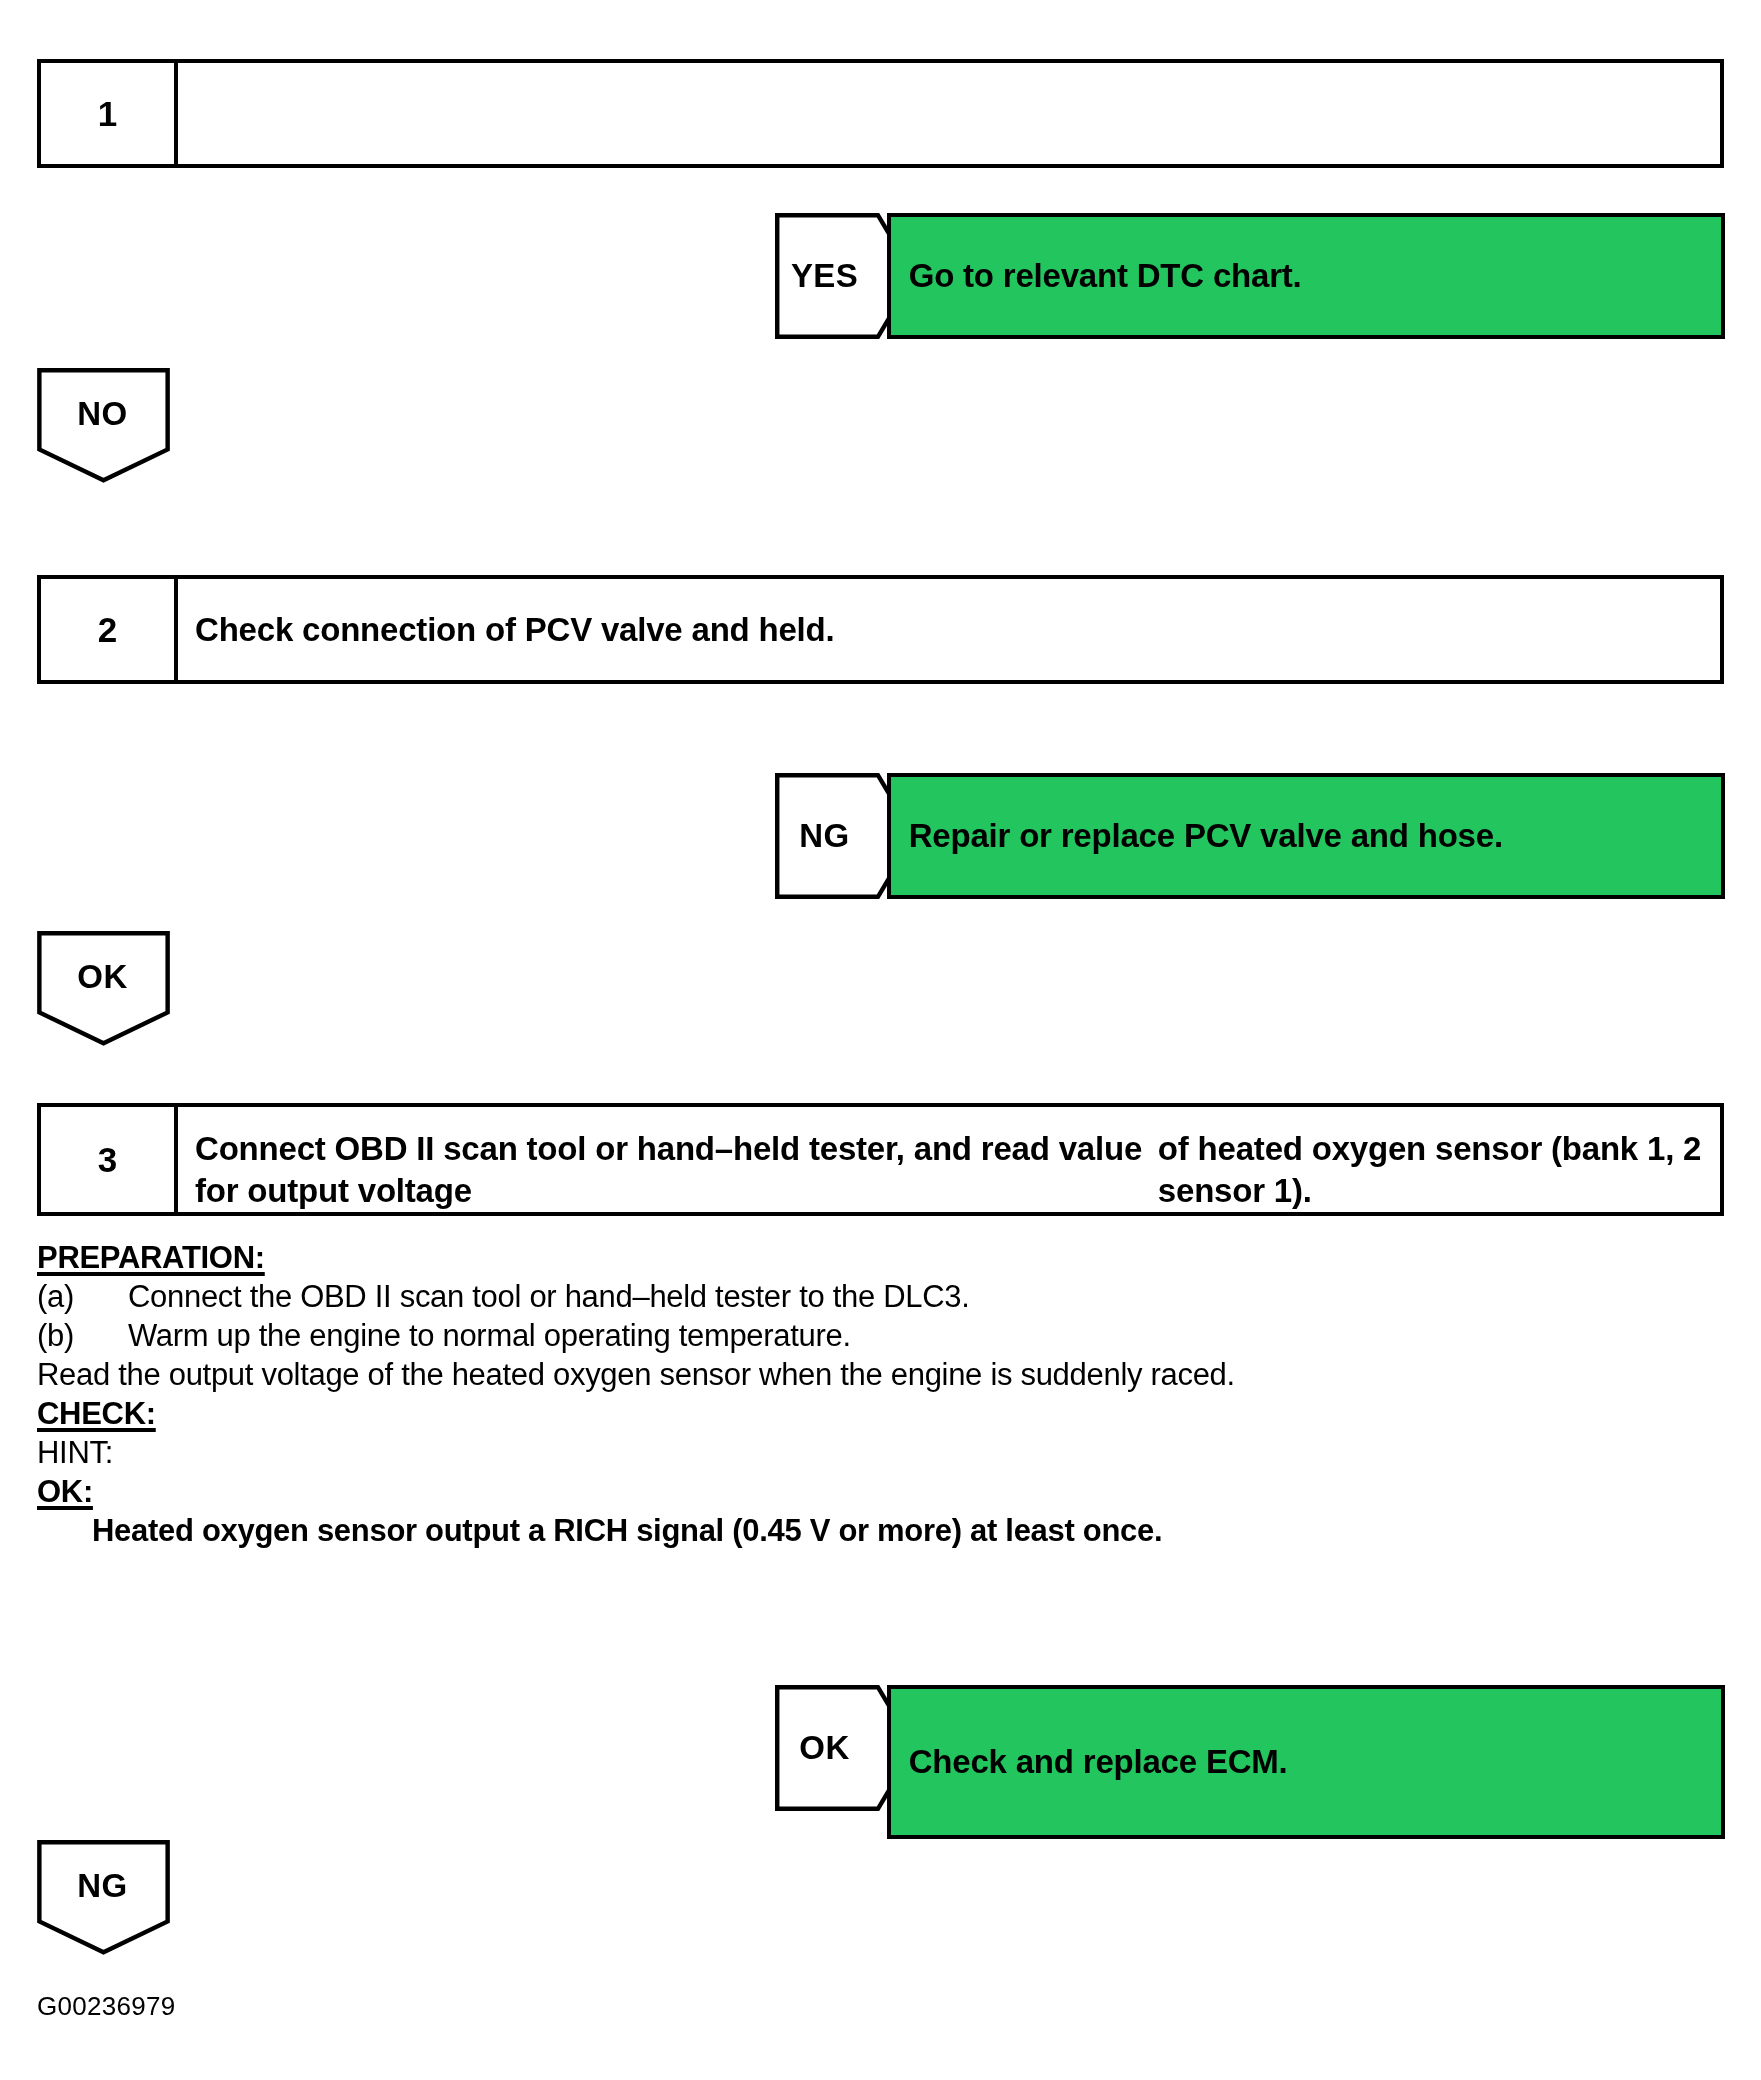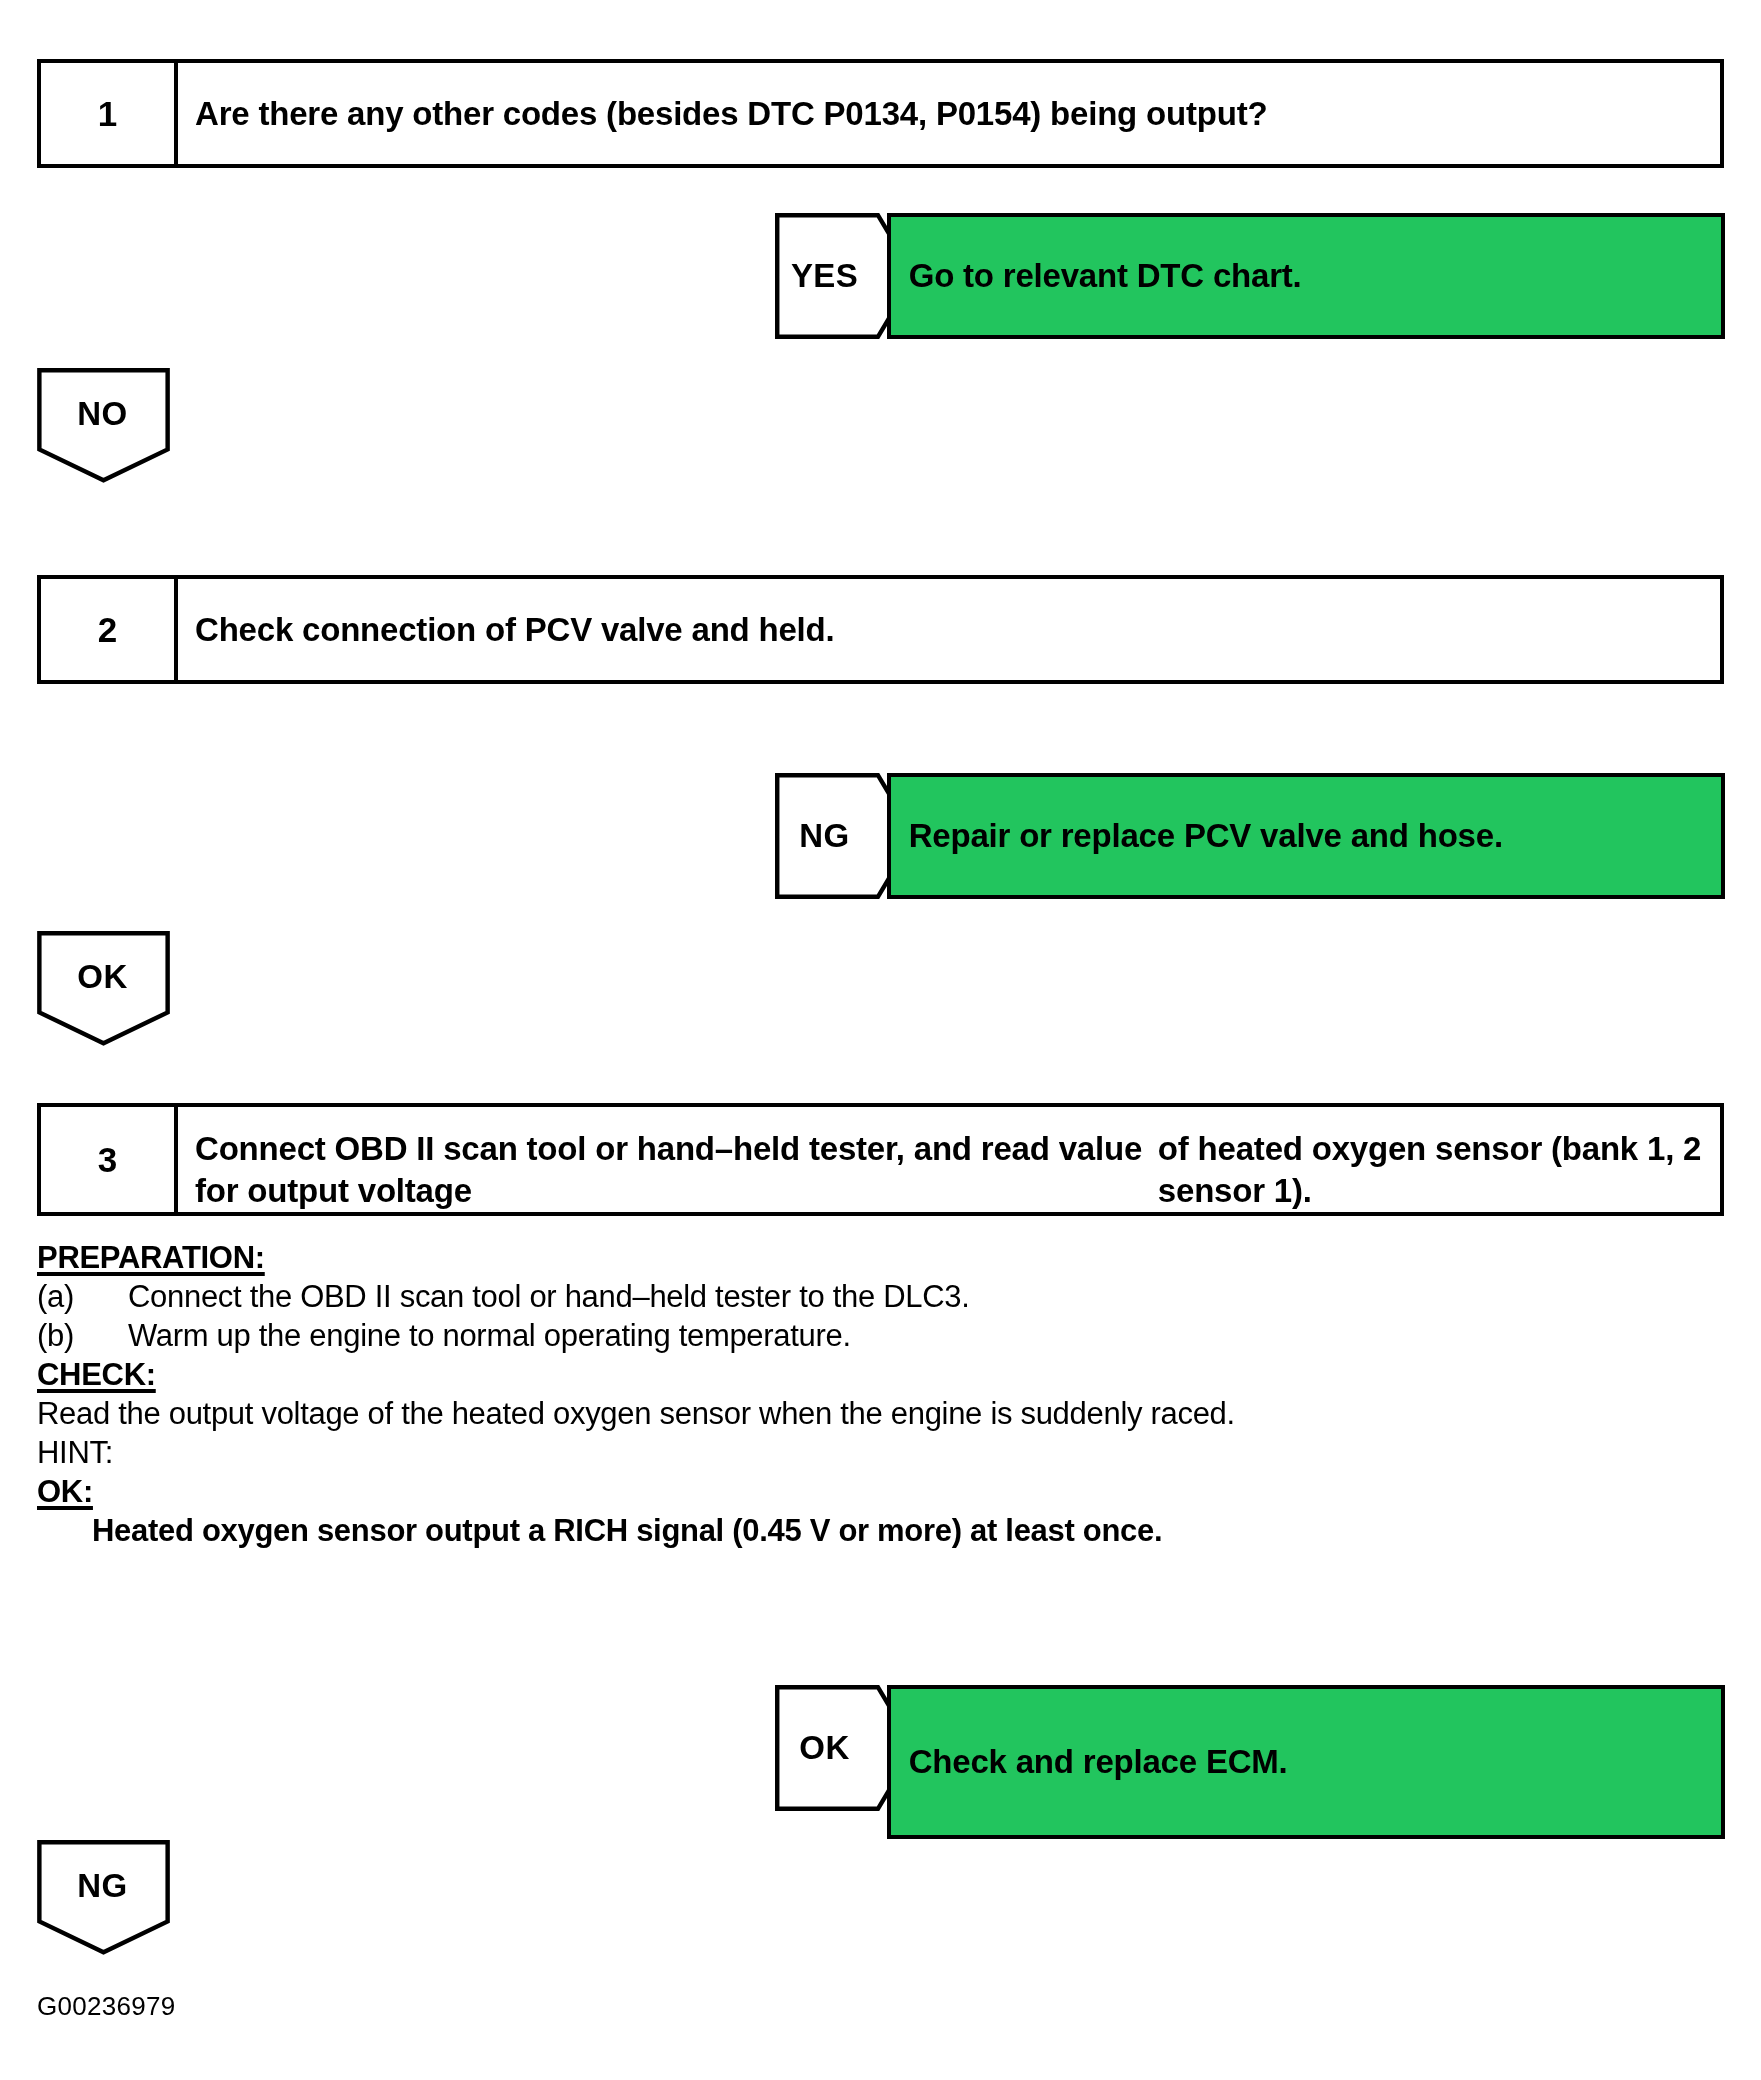--- a/index.html
+++ b/index.html
@@ -75,23 +75,20 @@
     letter-spacing:0.3px;
   }
 </style>
 </head>
 <body>
 
 <div class="canvas">
 
   <div class="step-box" style="left:37px;top:59px;width:1687px;height:109px;">
     <div class="step-num">1</div>
-    <div class="step-text">
-      <span>Are there any other codes (besides DTC P0134, P0154) being output?</span>
-    </div>
   </div>
 
   <div class="flag-right" style="left:743px;top:213px;width:142px;height:126px;">
     <svg width="142" height="126" viewBox="0 0 160 142">
       <polygon points="2.5,2.5 116,2.5 157,71 116,139.5 2.5,139.5" fill="#ffffff" stroke="#000000" stroke-width="5"></polygon>
     </svg>
     <div class="flag-label">YES</div>
   </div>
 
   <div class="result-box" style="left:887px;top:213px;width:838px;height:126px;">
@@ -144,23 +141,23 @@
     <div class="proc-line plain indent-item">
       <span class="marker">(a)</span>
       <span>Connect the OBD II scan tool or hand–held tester to the DLC3.</span>
     </div>
 
     <div class="proc-line plain indent-item">
       <span class="marker">(b)</span>
       <span>Warm up the engine to normal operating temperature.</span>
     </div>
 
+    <div class="proc-line plain">Read the output voltage of the heated oxygen sensor when the engine is suddenly raced.</div>
+
     <div class="proc-line heading">CHECK:</div>
-
-    <div class="proc-line plain">Read the output voltage of the heated oxygen sensor when the engine is suddenly raced.</div>
 
     <div class="proc-line plain">HINT:</div>
 
 
     <div class="proc-line heading">OK:</div>
 
     <div class="proc-line indent-crit">Heated oxygen sensor output a RICH signal (0.45 V or more) at least once.</div>
   </div>
 
   <div class="flag-right" style="left:743px;top:1685px;width:142px;height:126px;">

